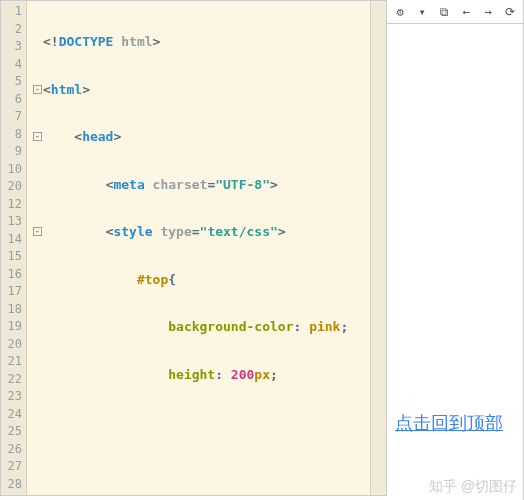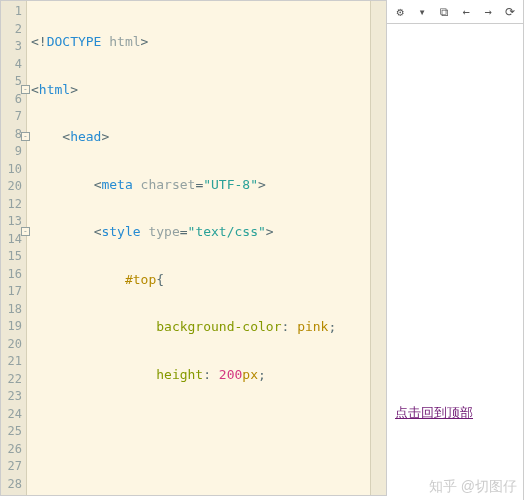--- a/index.html
+++ b/index.html
@@ -30,23 +30,24 @@
   user-select: none;
 }
 .gutter div {
   height: 17.5px;
   line-height: 17.5px;
   padding-right: 4px;
 }
 .code {
   flex: 1;
   padding-top: 2px;
-  padding-left: 4px;
+  padding-left: 16px;
   position: relative;
   white-space: pre;
+  font-weight: bold;
 }
 .line {
   height: 17.5px;
   line-height: 17.5px;
   position: relative;
 }
 .fold {
   position: absolute;
   left: -10px;
   width: 9px;
@@ -98,26 +99,26 @@
   align-items: center;
   justify-content: center;
 }
 .preview-body {
   flex: 1;
   position: relative;
   background: #fff;
 }
 .link-preview {
   position: absolute;
-  bottom: 78px;
+  bottom: 65px;
   left: 8px;
-  color: #701a75;
+  color: #3b82f6;
   text-decoration: underline;
   font-family: SimSun, serif;
-  font-size: 13px;
+  font-size: 18px;
   cursor: pointer;
 }
 .watermark {
   position: absolute;
   bottom: 4px;
   right: 6px;
   color: #ccc;
   font-size: 14px;
   font-family: Liberation Sans, sans-serif;
 }

